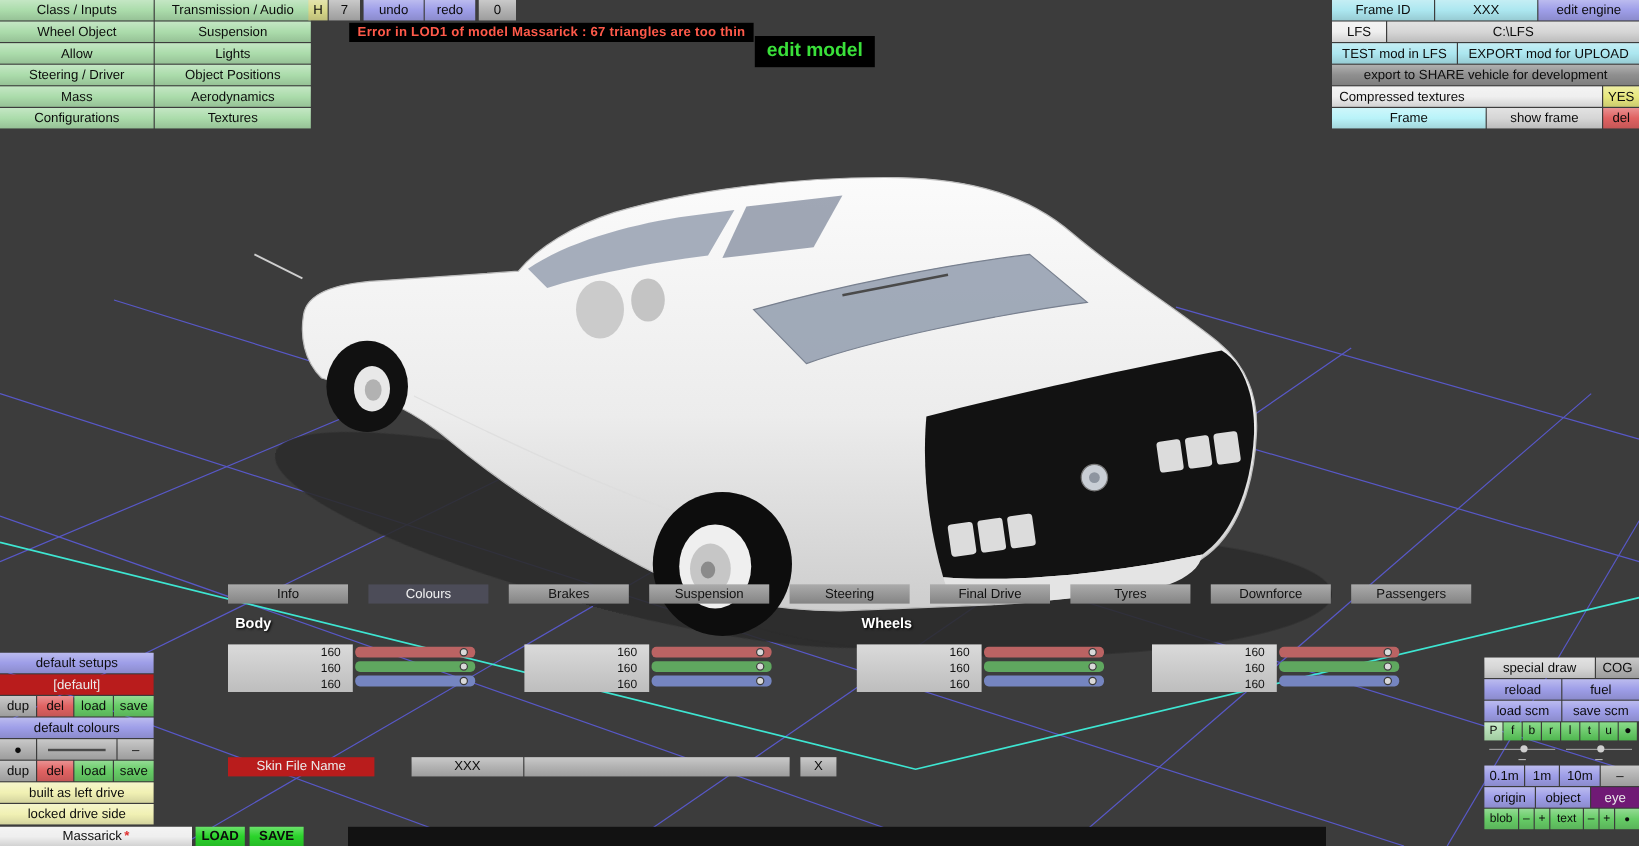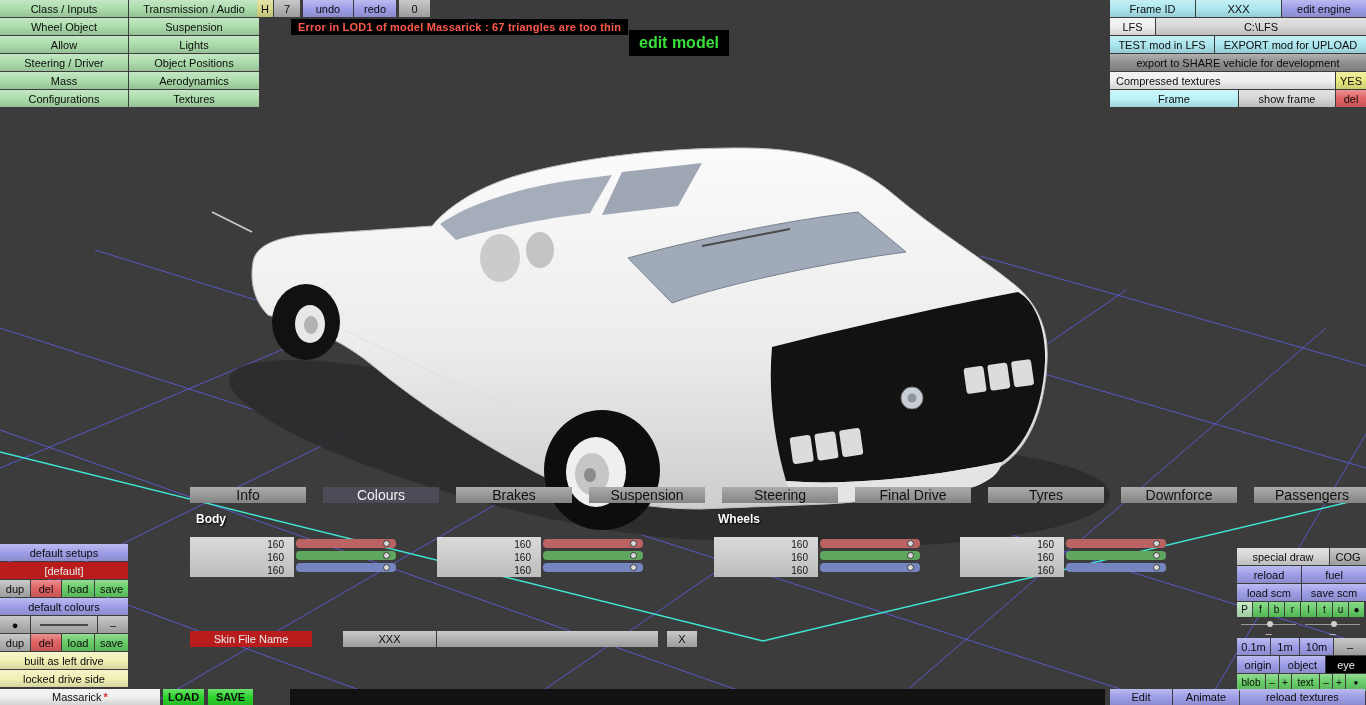--- a/index.html
+++ b/index.html
@@ -19,29 +19,29 @@
   .gray{background-color:#b2b2b2}
   .mgray{background-color:#8f8f8f}
   .lgray{background-color:#d6d6d6}
   .white{background-color:#efefef}
   .yellow{background-color:#e8e87e}
   .paleyellow{background-color:#f1f1b4}
   .red{background-color:#e06262}
   .grn{background-color:#66cc66}
   .bgreen{background-color:#2bd42b;font-weight:bold}
   .darkbtn{background-color:#b91c1c;color:#ececec;background-image:none}
-  .darkteal{background-color:#000000;color:#ececec;background-image:none}
+  .darkteal{background-color:#701a75;color:#ececec;background-image:none}
   .hl{background-color:#d8d88a}
   #menu{left:0;top:0;display:grid;grid-template-columns:128px 130px;grid-auto-rows:17px;gap:1px}
   #historybar{left:257px;top:0;display:flex;gap:1px}
   #error{left:291px;top:19px;background:#000;color:#ff5a4a;font-weight:bold;font-size:11px;padding:2px 7px;letter-spacing:.2px}
   #title{left:629px;top:30px;background:#000;color:#3ae03a;font-weight:bold;font-size:16px;padding:4px 10px}
   #export-panel{left:1110px;top:0;width:256px}
   #tabs{left:190px;top:487px;display:flex;gap:17px}
-  .tab{width:116px;height:16px;display:flex;align-items:center;justify-content:center;font-size:14px;background:#8f8f8f;color:#111;
+  .tab{width:100px;height:16px;display:flex;align-items:center;justify-content:center;font-size:11px;background:#8f8f8f;color:#111;
        background-image:linear-gradient(rgba(255,255,255,.25),rgba(0,0,0,.08))}
   .tab.active{background:#4c4c58;color:#f2f2f2;background-image:none}
   .vlabel{color:#fff;font-size:12px;font-weight:bold;text-shadow:1px 1px 2px #000}
   .cgroup{top:537px;display:flex}
   .valbox{width:104px;height:40px;background:linear-gradient(#dadada,#bdbdbd);display:flex;flex-direction:column;justify-content:center}
   .val{font-size:10px;line-height:13px;text-align:right;padding-right:10px;color:#111}
   .tracks{margin-left:2px;padding-top:2px}
   .track{position:relative;width:100px;height:9px;border-radius:4px;margin-bottom:3px}
   .tr{background:#bb6363}.tg{background:#5fa75f}.tb{background:#7585c0}
   .knob{position:absolute;left:87px;top:1px;width:7px;height:7px;border-radius:50%;background:#d9d9d9;border:1px solid #3a3a3a}
@@ -386,19 +386,14 @@
     <div class="b white h16" style="width:160px">
       <span>Massarick</span>
         <span class="mod">*</span>
     </div>
     <div class="b bgreen h16" style="width:41px;margin-left:3px">LOAD</div>
     <div class="b bgreen h16" style="width:45px;margin-left:4px">SAVE</div>
   </div>
 
   <div id="command-bar" class="abs"></div>
 
-  <div id="anim-bar" class="abs">
-    <div class="b purple h16" style="width:62px">Edit</div>
-    <div class="b purple h16" style="width:66px">Animate</div>
-    <div class="b purple h16" style="width:125px">reload textures</div>
-  </div>
 
 </div>
 
 </body></html>

